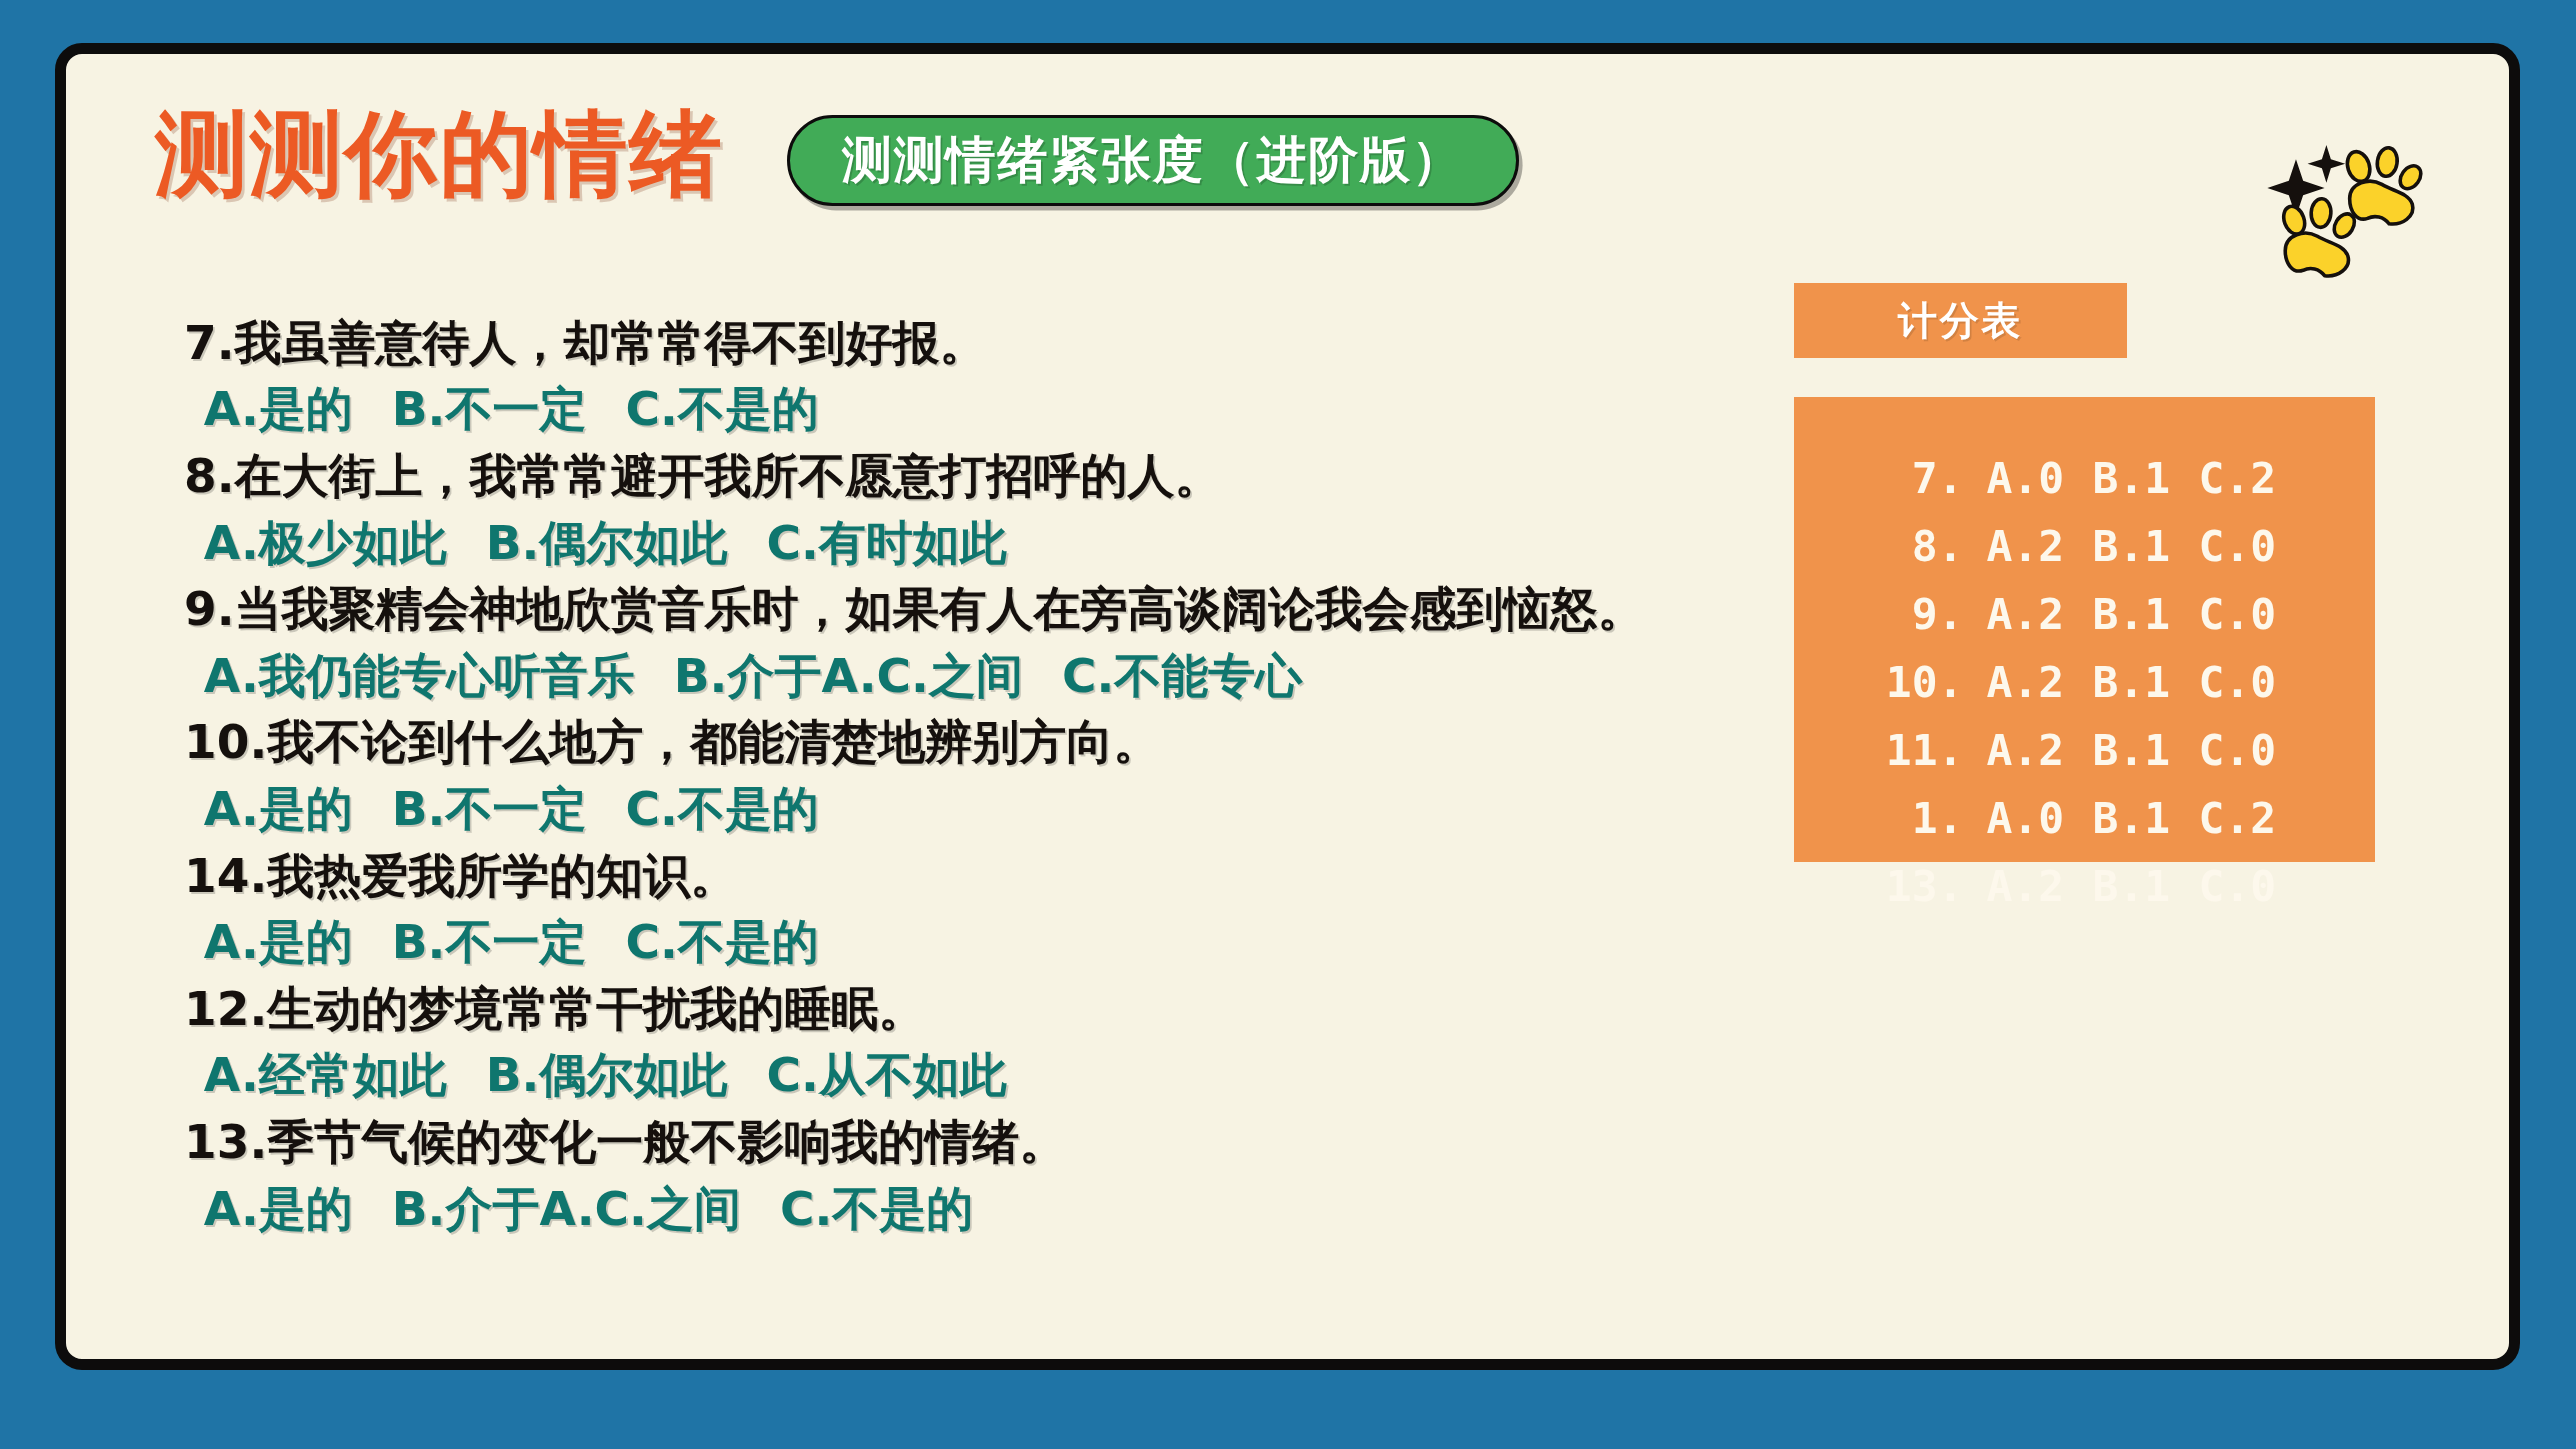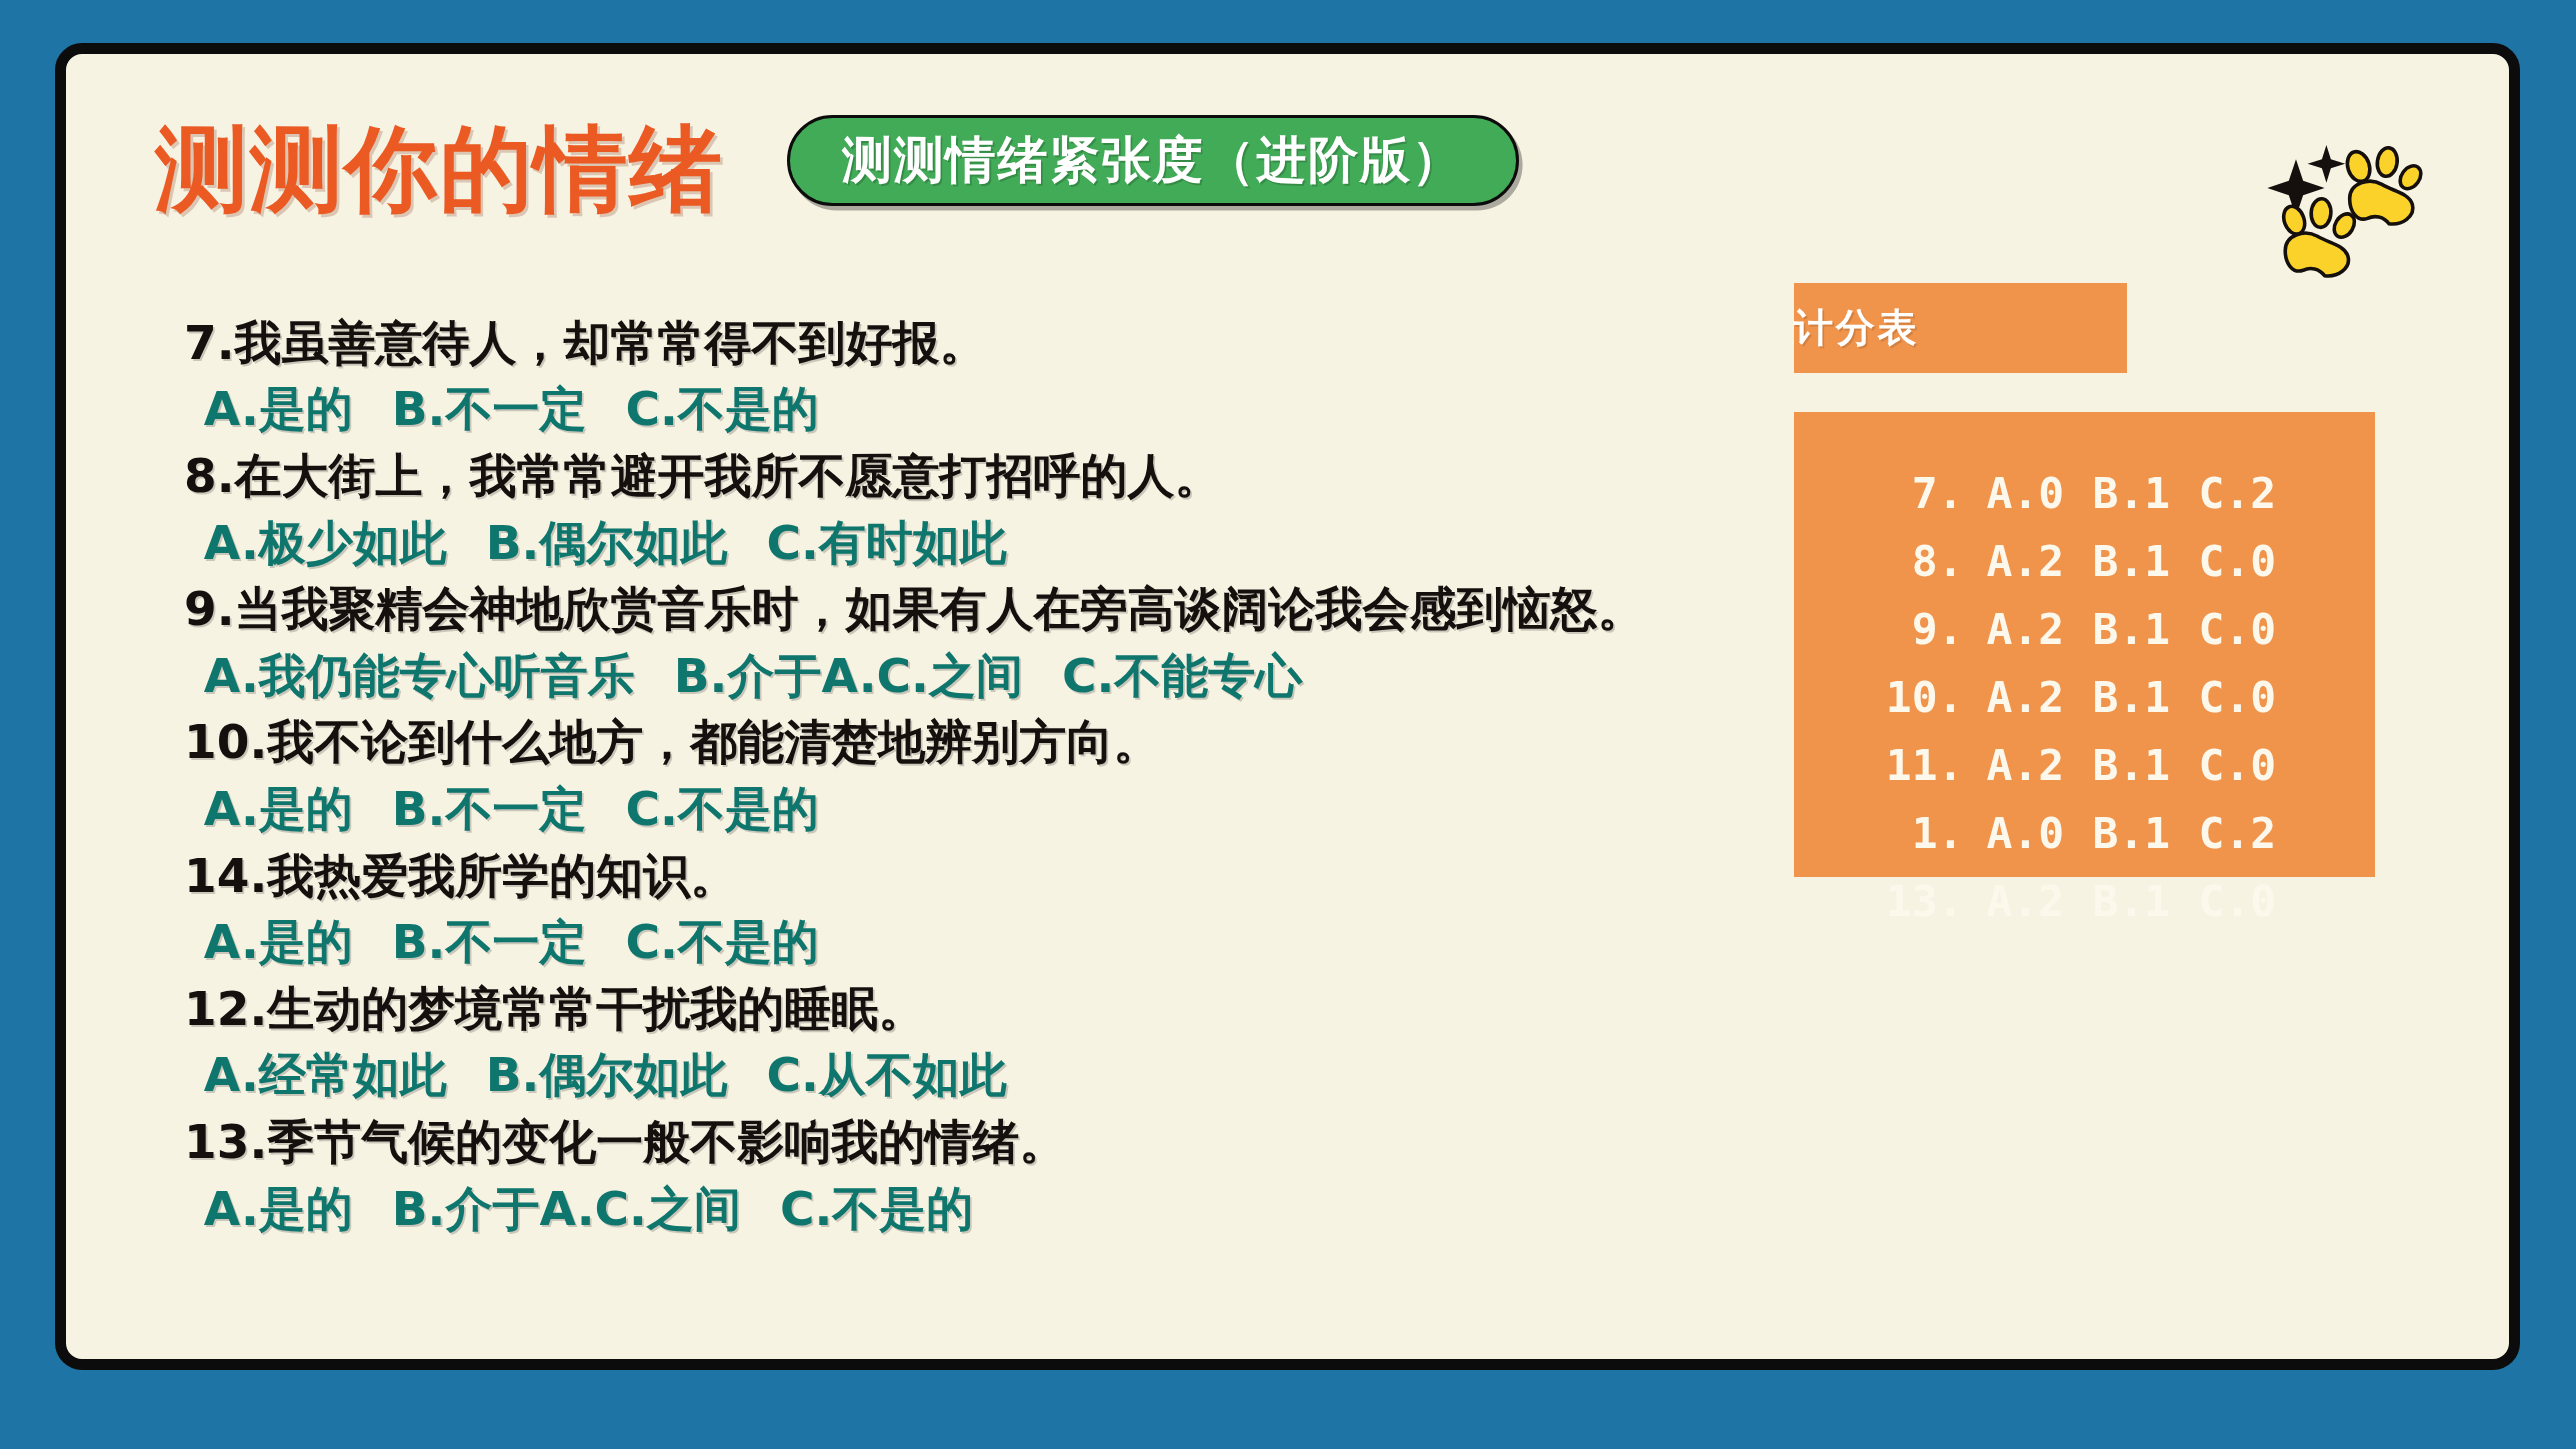--- a/index.html
+++ b/index.html
@@ -40,21 +40,21 @@
     position: absolute;
     left: 0;
     top: 41px;
     width: 100%;
     height: 134px;
   }
 
   #main-title {
     position: absolute;
     left: 89px;
-    top: 24px;
+    top: 9px;
     font-size: 93px;
     font-weight: 800;
     color: #ec5a24;
     letter-spacing: 1.8px;
     line-height: 1.08;
     white-space: nowrap;
     text-shadow: 2.7px 2.7px 0 rgba(120, 40, 10, .22);
     font-family: "DejaVu Sans", "Liberation Sans", sans-serif;
   }
 
@@ -129,25 +129,25 @@
 
   
   #score-panel {
     position: absolute;
     left: 1728px;
     top: 229px;
     width: 581px;
   }
   #score-header {
     width: 333px;
-    height: 90px;
+    height: 75px;
     background: #f0934b;
     display: flex;
     align-items: center;
-    justify-content: flex-start;
+    justify-content: center;
     box-sizing: border-box;
   }
   #score-header span {
     font-size: 39px;
     font-weight: 800;
     color: #ffffff;
     letter-spacing: 2.7px;
     text-shadow: 1.8px 1.8px 0 rgba(0, 0, 0, .12);
     font-family: "DejaVu Sans", "Liberation Sans", sans-serif;
   }

